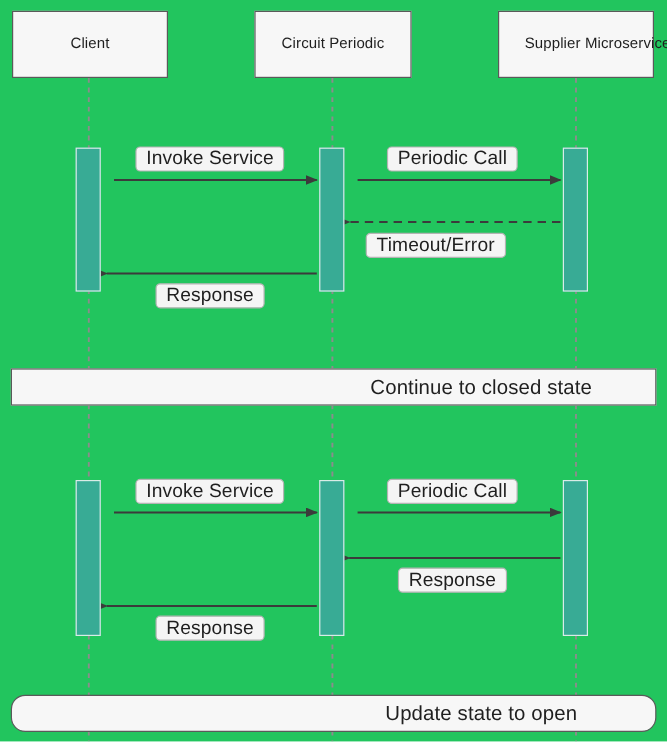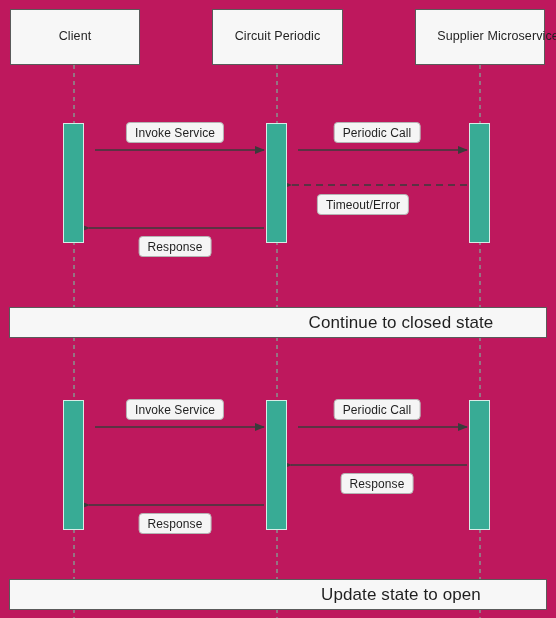--- a/index.html
+++ b/index.html
@@ -9,21 +9,21 @@
     background: #ffffff;
   }
   body {
     font-family: "Liberation Sans", sans-serif;
     -webkit-font-smoothing: antialiased;
   }
   #diagram-root {
     position: relative;
     width: 556px;
     height: 618px;
-    background: #be185d;
+    background: #22c55e;
     overflow: hidden;
   }
   #diagram-svg {
     position: absolute;
     left: 0;
     top: 0;
     width: 556px;
     height: 618px;
     display: block;
   }
@@ -60,21 +60,21 @@
     border: 1px solid #b4b4b4;
     border-radius: 4px;
     height: 21px;
     display: flex;
     align-items: center;
     justify-content: center;
     padding: 0 8px;
     transform: translateX(-50%);
   }
   .message-label-text {
-    font-size: 12px;
+    font-size: 16px;
     color: #1f1f1f;
     white-space: nowrap;
     line-height: 1;
     letter-spacing: 0.1px;
   }
   
   .state-banner {
     position: absolute;
     box-sizing: border-box;
     background: #f7f7f7;
@@ -170,18 +170,18 @@
       </div>
       <div class="message-label" style="left: 175px; top: 513px;">
         <span class="message-label-text">Response</span>
       </div>
     </div>
 
   <div id="banners-layer">
       <div class="state-banner" style="left: 9px; top: 307px; width: 538px; height: 31px;">
         <span class="state-banner-text">Continue to closed state</span>
       </div>
-      <div class="state-banner" style="left: 9px; top: 579px; width: 538px; height: 31px;">
+      <div class="state-banner" style="left: 9px; top: 579px; width: 538px; height: 31px; border-radius: 12px;">
         <span class="state-banner-text">Update state to open</span>
       </div>
     </div>
 
 </div>
 
 </body></html>

